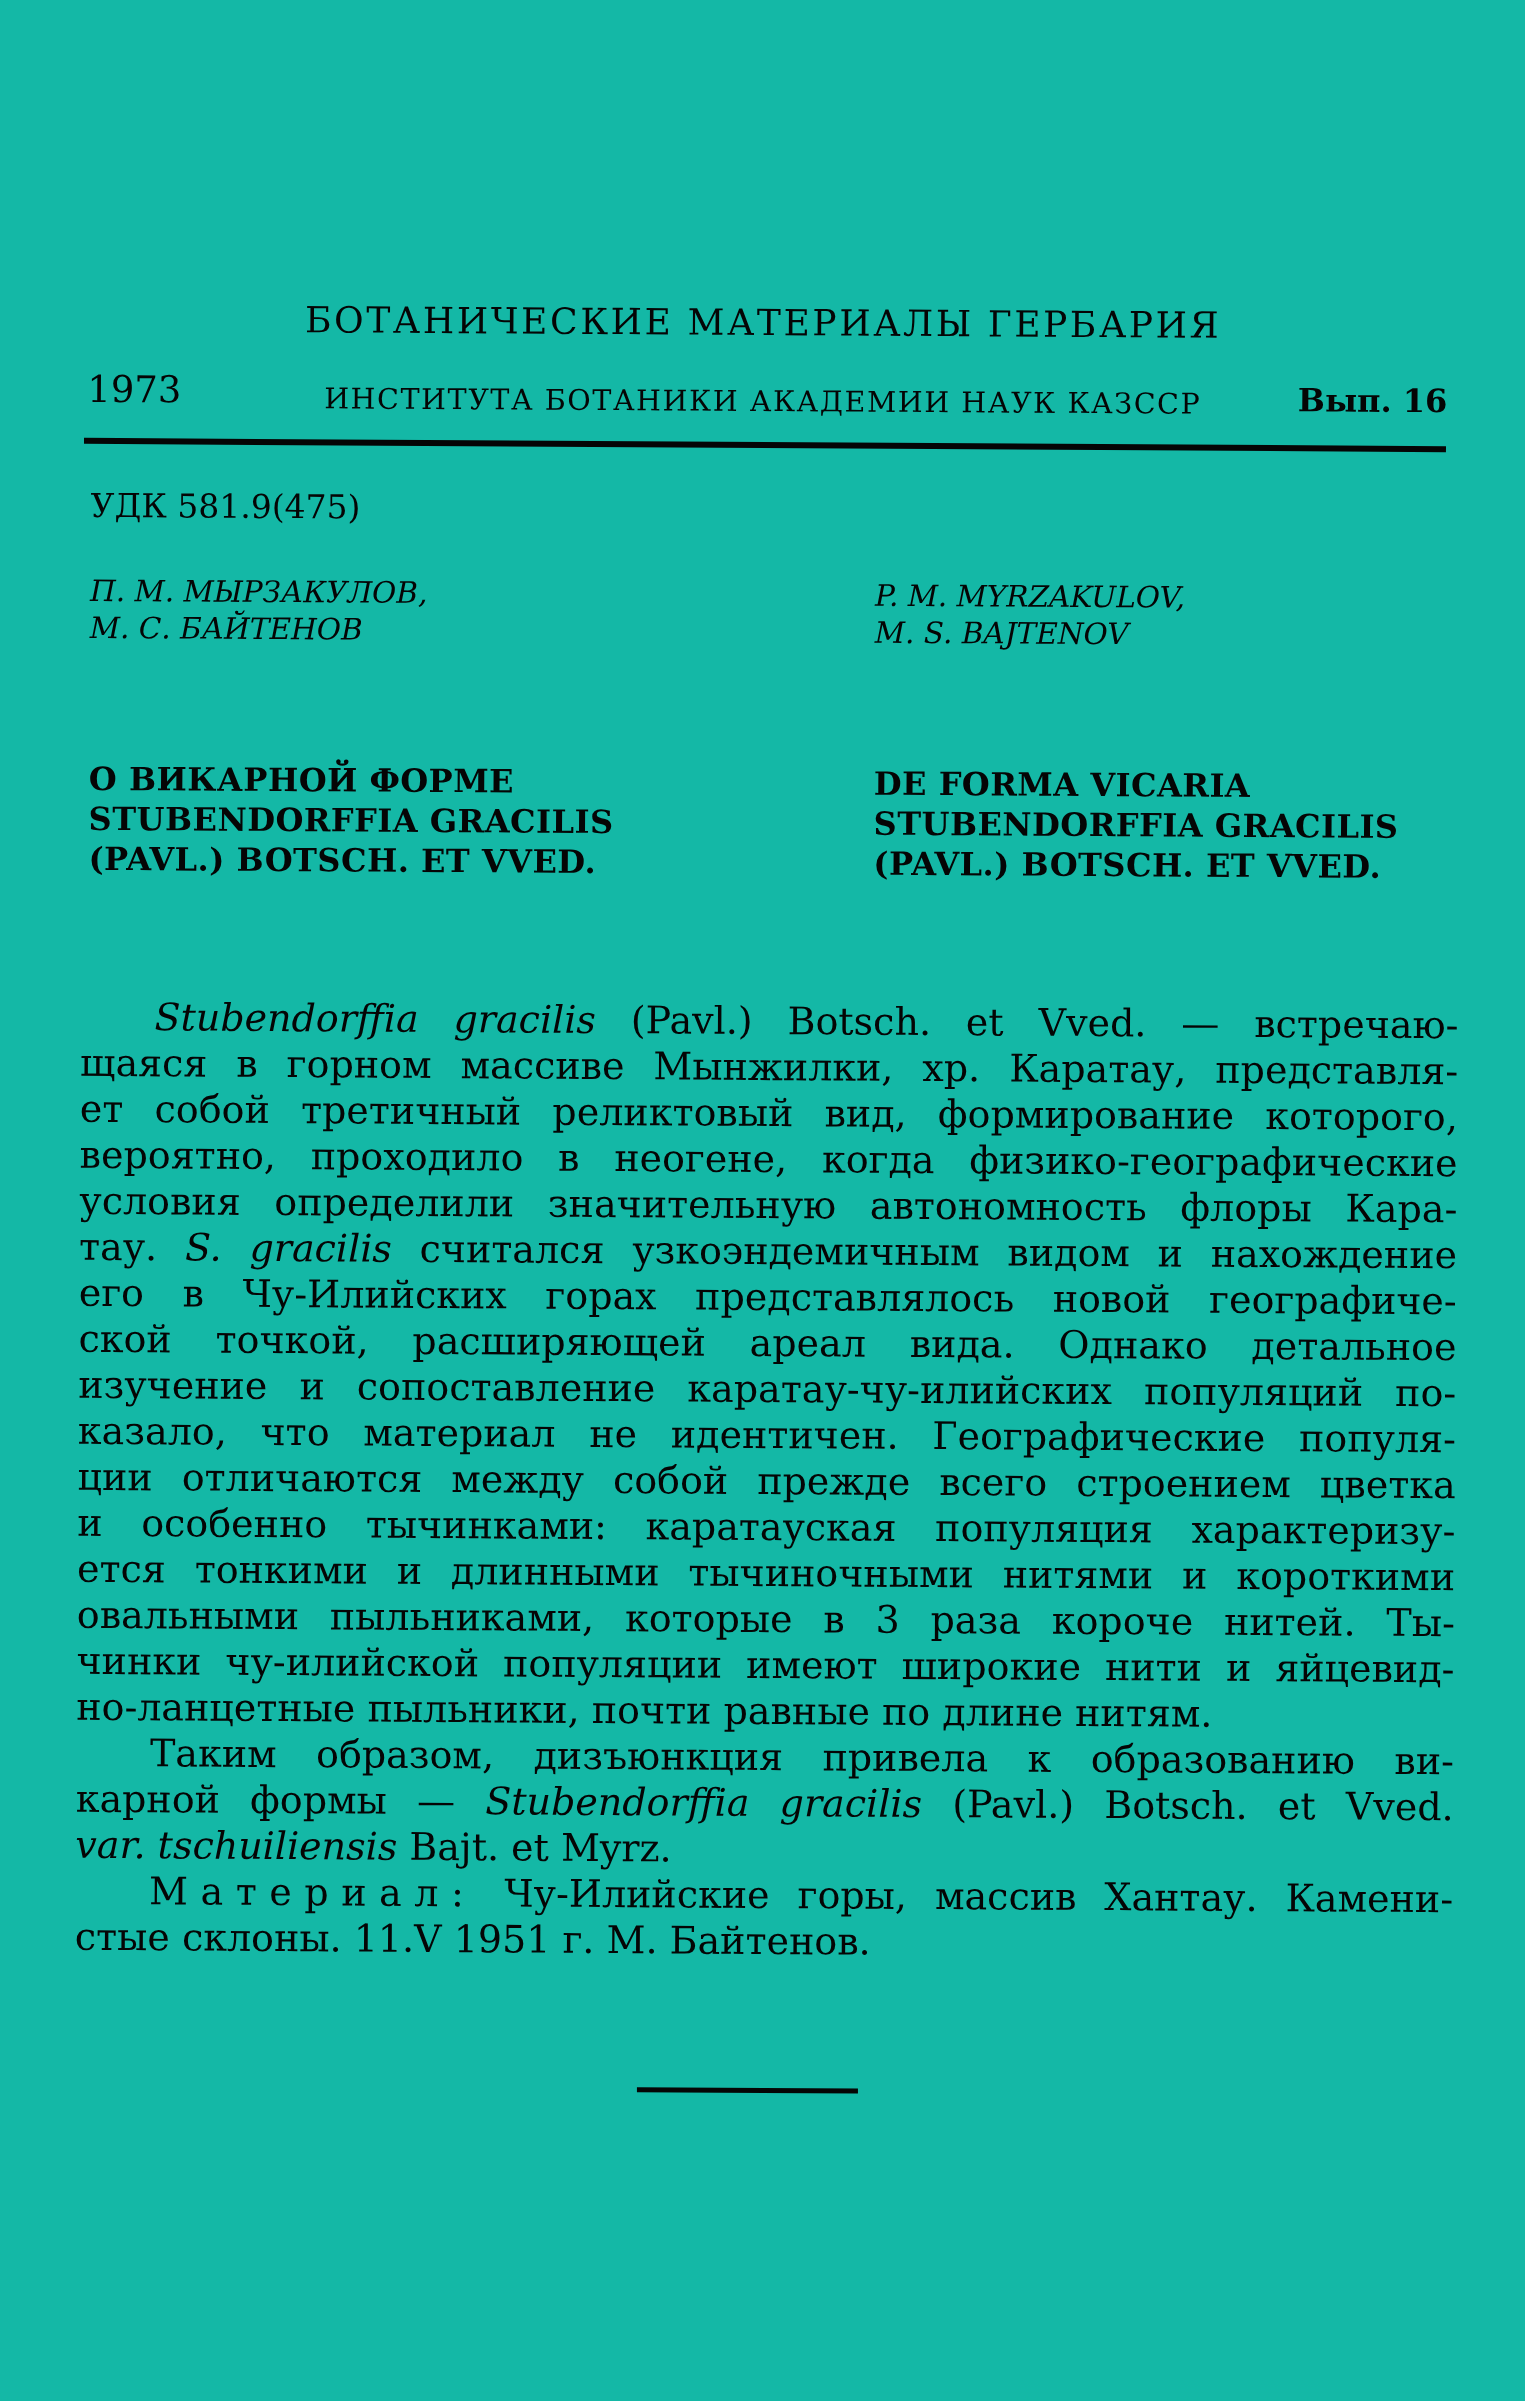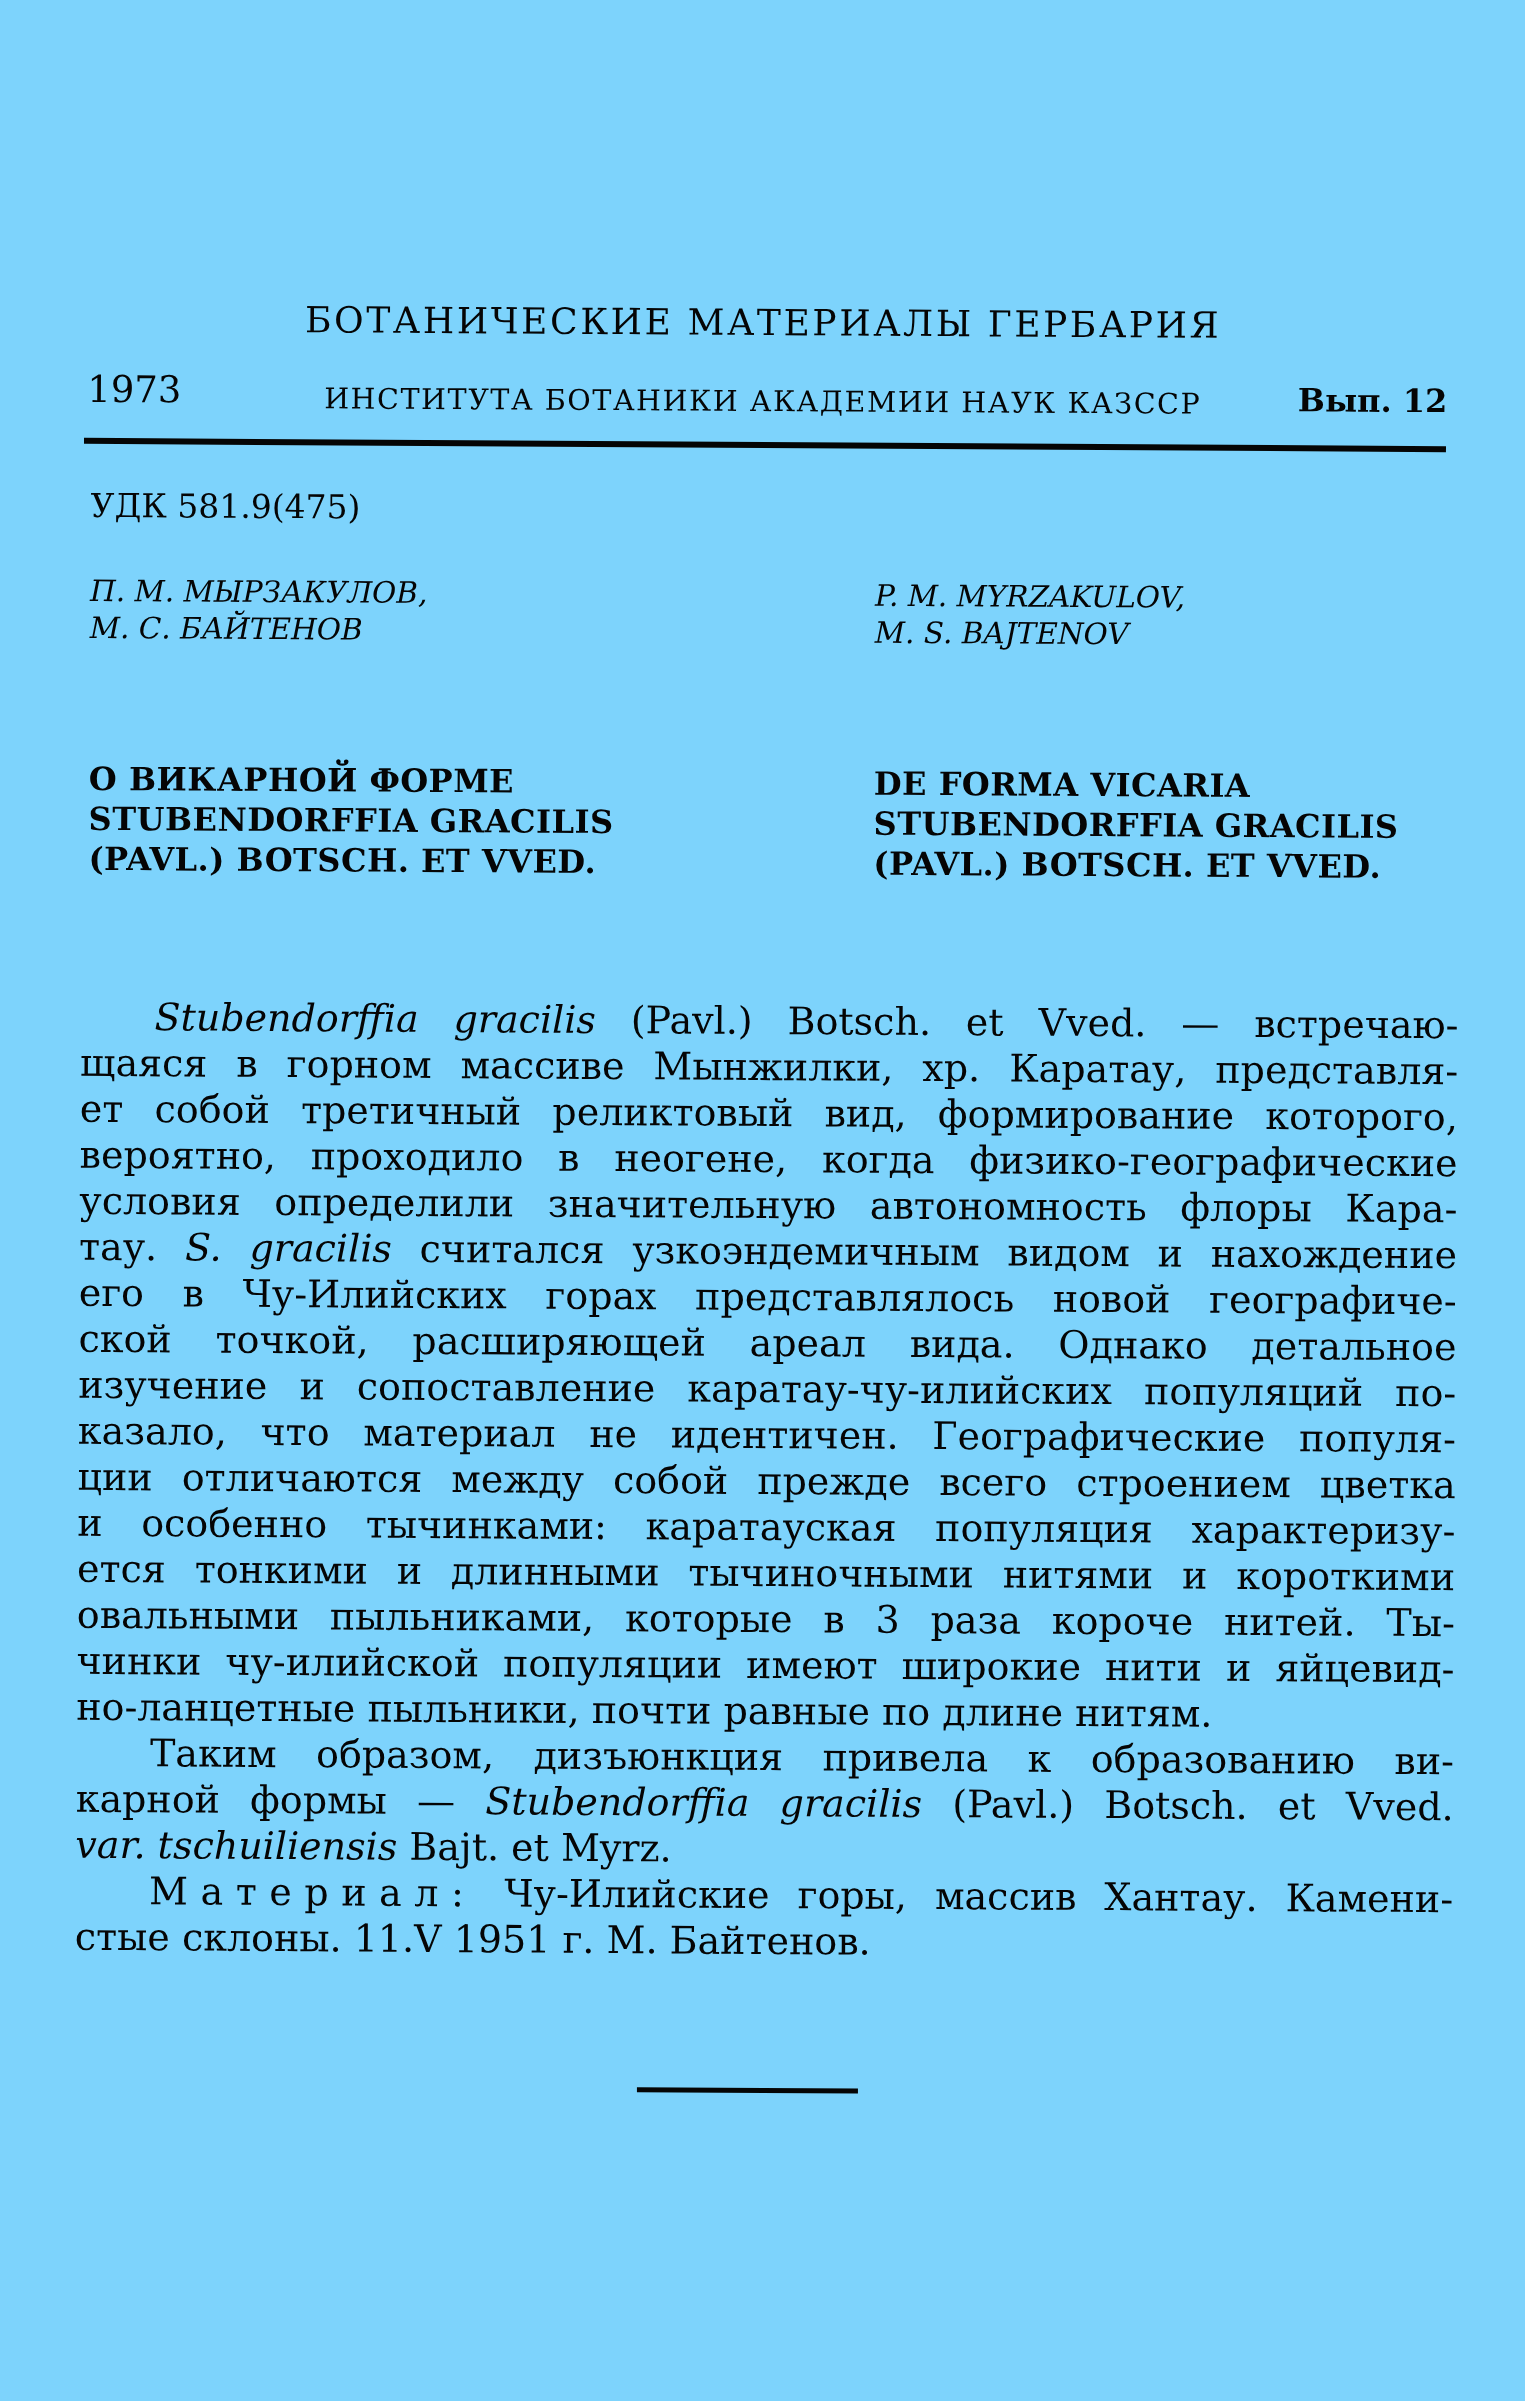--- a/index.html
+++ b/index.html
@@ -1,20 +1,20 @@
 <!DOCTYPE html>
 <html style="font-size:8.4px"><head>
 <meta charset="utf-8">
 <style>
   html, body { margin: 0; padding: 0; background: #ffffff; }
   .page {
     position: relative;
     width: 1525px;
     height: 2401px;
-    background: #7dd3fc;
+    background: #14b8a6;
     color: #050505;
     font-family: "DejaVu Serif", serif;
     overflow: hidden;
   }
   
   .skew {
     position: absolute;
     inset: 0;
     transform: rotate(0.35deg);
     transform-origin: 762px 443px;
@@ -69,21 +69,21 @@
 </head>
 <body>
 
 <div class="page">
   <div class="skew">
 
     <div class="abs series-title">БОТАНИЧЕСКИЕ МАТЕРИАЛЫ ГЕРБАРИЯ</div>
 
     <div class="abs year">1973</div>
     <div class="abs institute">ИНСТИТУТА БОТАНИКИ АКАДЕМИИ НАУК КАЗССР</div>
-    <div class="abs issue">Вып. 12</div>
+    <div class="abs issue">Вып. 16</div>
 
     <div class="abs header-rule"></div>
 
     <div class="abs udk">УДК 581.9(475)</div>
 
     <div class="abs authors ru">П. М. МЫРЗАКУЛОВ,
 М. С. БАЙТЕНОВ</div>
     <div class="abs authors la">P. M. MYRZAKULOV,
 M. S. BAJTENOV</div>
 

